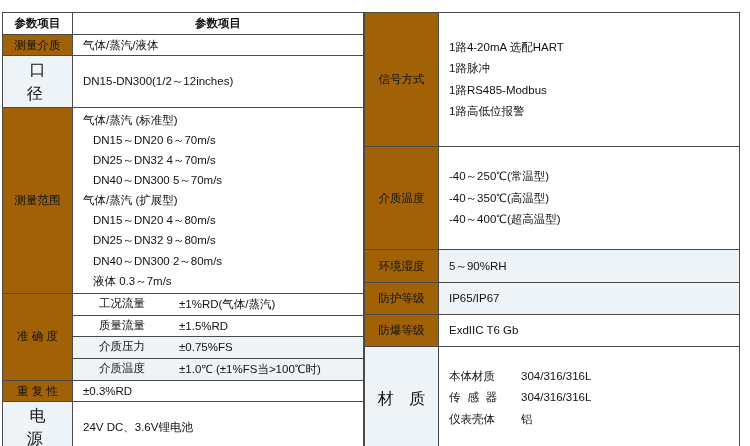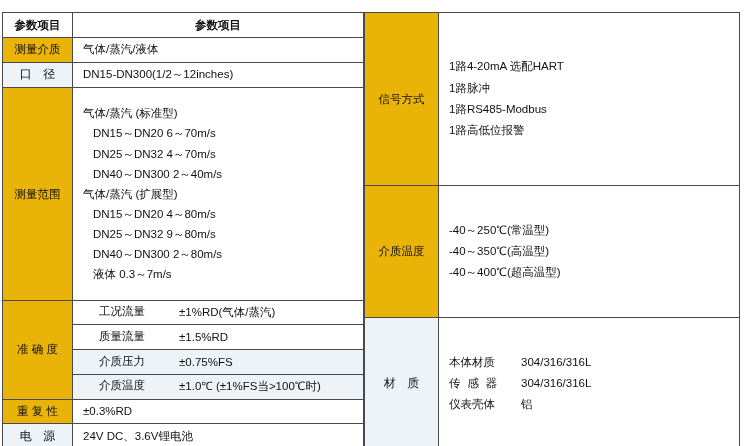--- a/index.html
+++ b/index.html
@@ -43,28 +43,28 @@
     line-height: 1.45;
   }
   .hdr {
     text-align: center;
     font-weight: bold;
     background: #ffffff;
     font-size: 11.5px;
   }
   .lbl {
     text-align: center;
-    background: #eab308;
+    background: #a16207;
     white-space: nowrap;
     font-size: 11.5px;
   }
   .lbl-sp {
     text-align: center;
     background: #eef3f8;
-    font-size: 12px;
+    font-size: 16px;
     letter-spacing: 0.35em;
     text-indent: 0.35em;
   }
   .val {
     text-align: left;
     background: #ffffff;
     padding-left: 10px;
   }
   .val.shade {
     background: #eef3f8;
@@ -121,21 +121,21 @@
       <tr>
         <td class="lbl-sp">口  径</td>
         <td class="val">DN15-DN300(1/2～12inches)</td>
       </tr>
       <tr>
         <td class="lbl">测量范围</td>
         <td class="val lines tall">
           <div>气体/蒸汽 (标准型)</div>
           <div class="ind">DN15～DN20    6～70m/s</div>
           <div class="ind">DN25～DN32    4～70m/s</div>
-          <div class="ind">DN40～DN300  2～40m/s</div>
+          <div class="ind">DN40～DN300  5～70m/s</div>
           <div>气体/蒸汽 (扩展型)</div>
           <div class="ind">DN15～DN20    4～80m/s</div>
           <div class="ind">DN25～DN32    9～80m/s</div>
           <div class="ind">DN40～DN300  2～80m/s</div>
           <div class="ind">液体      0.3～7m/s</div>
         </td>
       </tr>
       <tr>
         <td class="lbl" rowspan="4">准 确 度</td>
         <td class="val">
@@ -197,20 +197,32 @@
       </tr>
       <tr>
         <td class="lbl">介质温度</td>
         <td class="val lines tall2">
           <div>-40～250℃(常温型)</div>
           <div>-40～350℃(高温型)</div>
           <div>-40～400℃(超高温型)</div>
         </td>
       </tr>
       <tr>
+        <td class="lbl">环境湿度</td>
+        <td class="val shade">5～90%RH</td>
+      </tr>
+      <tr>
+        <td class="lbl">防护等级</td>
+        <td class="val shade">IP65/IP67</td>
+      </tr>
+      <tr>
+        <td class="lbl">防爆等级</td>
+        <td class="val">ExdIIC T6 Gb</td>
+      </tr>
+      <tr>
         <td class="lbl-sp">材  质</td>
         <td class="val lines tall2">
           <div class="kv kv2">
             <span class="k">本体材质</span>
             <span class="v">304/316/316L</span>
           </div>
           <div class="kv kv2">
             <span class="k">传 感 器</span>
             <span class="v">304/316/316L</span>
           </div>

